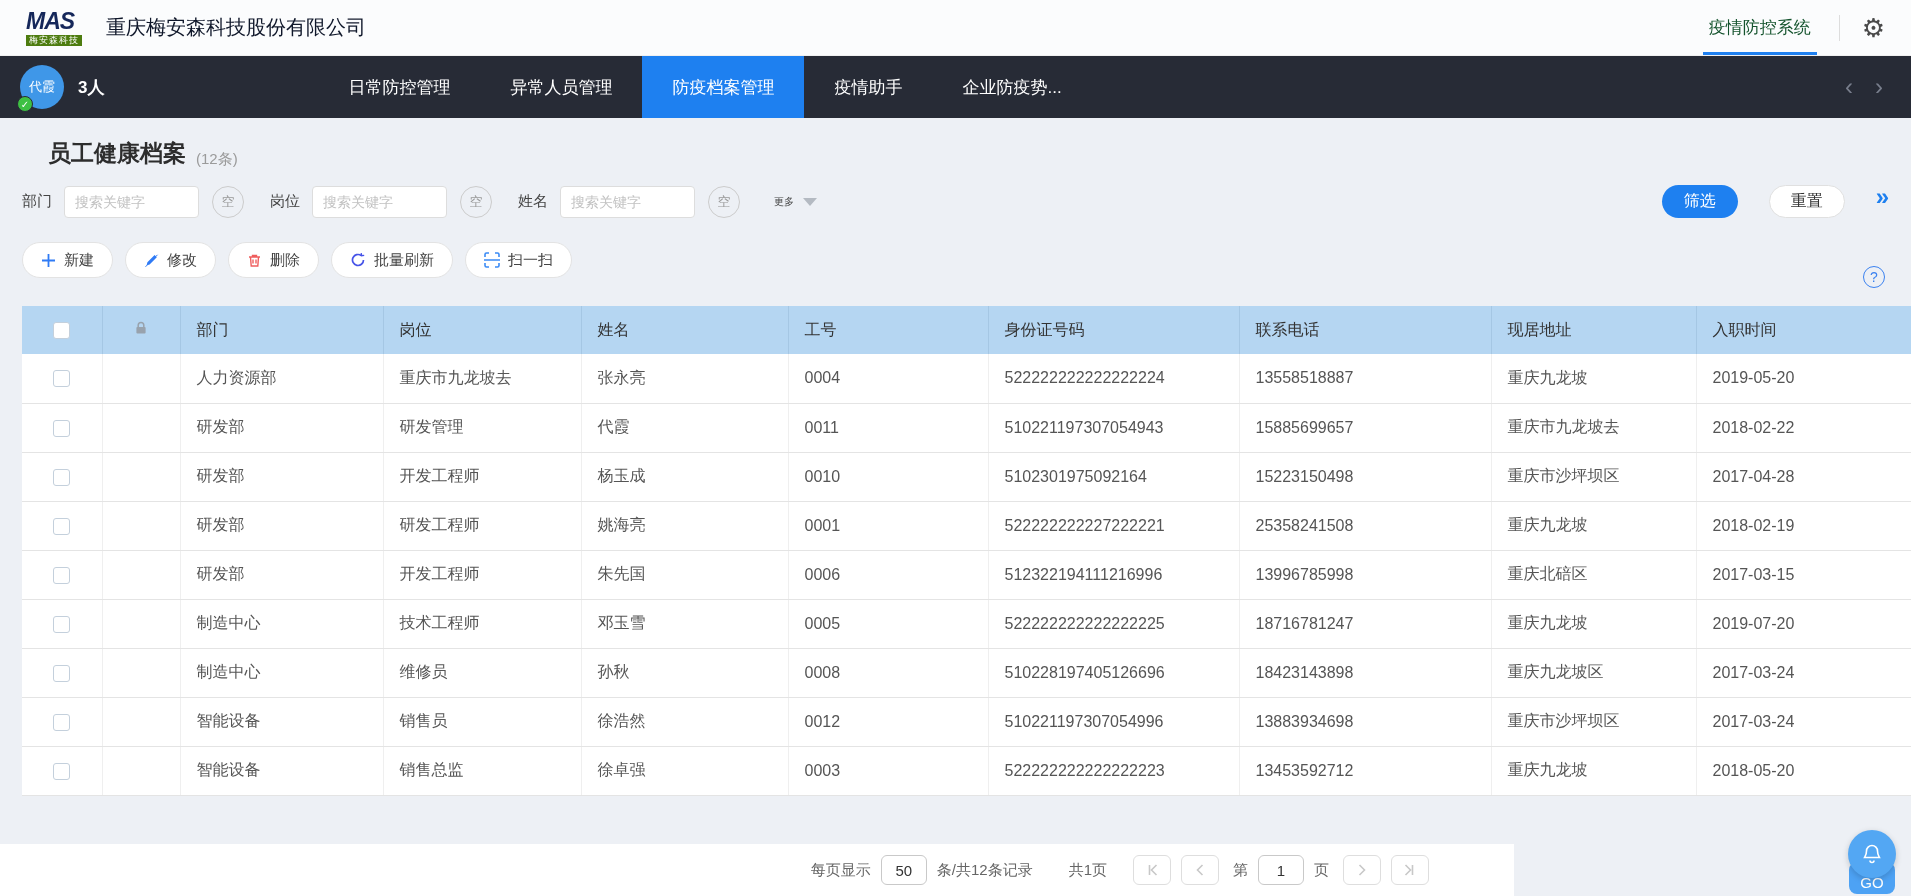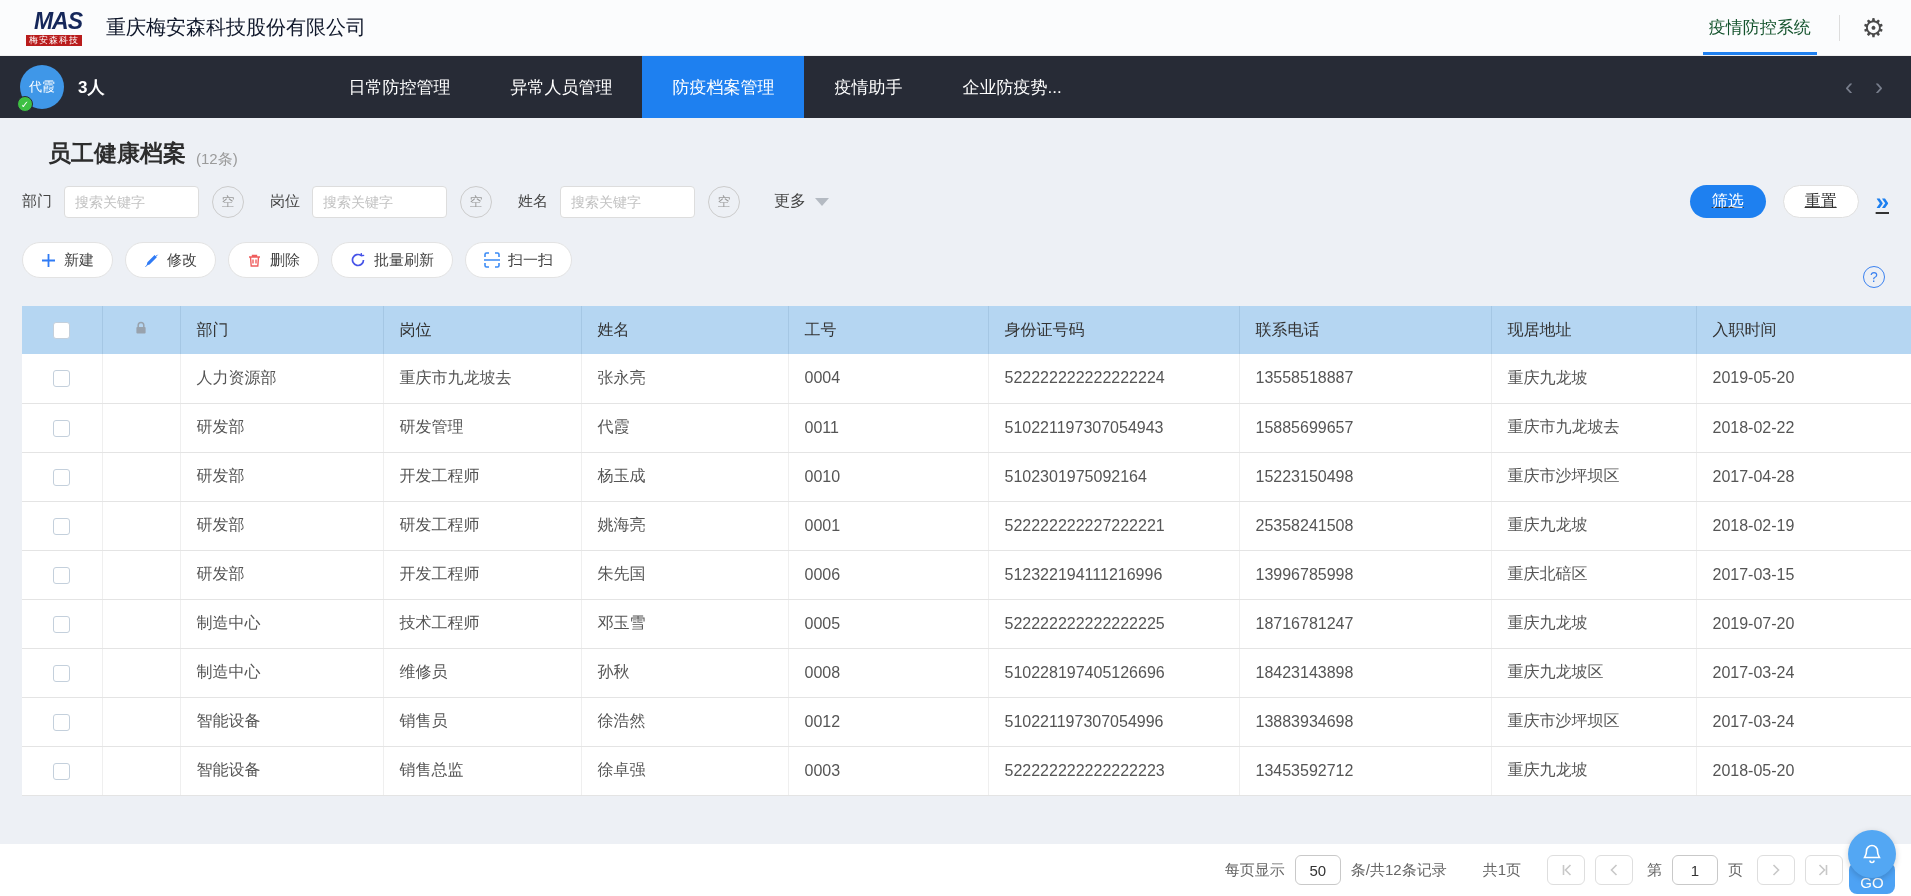--- a/index.html
+++ b/index.html
@@ -1,23 +1,23 @@
 <!DOCTYPE html>
 <html><head>
 <meta charset="utf-8">
 <style>
   * { margin:0; padding:0; box-sizing:border-box; }
   html,body { width:1911px; height:896px; }
   body { font-family:"Liberation Sans","DejaVu Sans",sans-serif; background:#edf0f5; overflow:hidden; position:relative; color:#333; }
 
   
   .topbar { height:56px; background:#fbfcfd; border-bottom:1px solid #f0f0f0; display:flex; align-items:center; padding:0 26px; position:relative; z-index:3; }
-  .logo { display:flex; flex-direction:column; align-items:flex-end; line-height:1; margin-right:24px; }
+  .logo { display:flex; flex-direction:column; align-items:flex-start; line-height:1; margin-right:24px; }
   .logo-main { font-style:italic; font-weight:bold; font-size:23px; color:#15275a; letter-spacing:-1px; }
-  .logo-sub { background:#b91c1c; color:#fff; font-size:9px; padding:1px 3px; letter-spacing:1px; margin-top:2px; white-space:nowrap; }
+  .logo-sub { background:#4d7c0f; color:#fff; font-size:9px; padding:1px 3px; letter-spacing:1px; margin-top:2px; white-space:nowrap; }
   .company { font-size:20px; color:#0f172a; }
   .topbar-right { margin-left:auto; display:flex; align-items:center; gap:22px; height:100%; }
   .sys-tab { position:relative; height:100%; display:flex; align-items:center; font-size:17px; color:#14532d; padding:0 6px; cursor:pointer; }
   .sys-tab::after { content:""; position:absolute; left:0; right:0; bottom:0; height:3px; background:#1e80f0; }
   .top-divider { width:1px; height:26px; background:#ddd; }
   .gear { font-size:26px; color:#4a4a4a; cursor:pointer; line-height:1; }
 
   
   .navbar { height:62px; background:#272b36; display:flex; align-items:center; color:#fff; padding-left:20px; }
   .avatar-wrap { position:relative; width:44px; height:44px; flex:none; }
@@ -36,43 +36,43 @@
   .page-title { font-size:23px; color:#2d2d2d; font-weight:600; }
   .page-count { font-size:15px; color:#9b9b9b; margin-left:10px; }
   .help { position:absolute; right:26px; top:148px; width:22px; height:22px; border:1px solid #3b82f0; color:#3b82f0; border-radius:50%; font-size:14px; display:flex; align-items:center; justify-content:center; cursor:pointer; }
 
   .filter-row { display:flex; align-items:center; margin-top:16px; }
   .f-group { display:flex; align-items:center; }
   .f-label { font-size:15px; color:#444; margin-right:12px; }
   .f-input { width:135px; height:32px; border:1px solid #ddd; border-radius:4px; background:#fff; font-size:14px; padding:0 10px; color:#333; outline:none; }
   .f-input::placeholder { color:#c2c2c2; }
   .f-empty { width:32px; height:32px; border:1px solid #ccc; border-radius:50%; background:transparent; color:#999; font-size:13px; display:flex; align-items:center; justify-content:center; margin-left:13px; margin-right:26px; cursor:pointer; }
-  .more { font-size:16px; color:#444; display:flex; align-items:center; gap:9px; margin-left:8px; cursor:pointer; }
+  .more { font-size:10px; color:#444; display:flex; align-items:center; gap:9px; margin-left:8px; cursor:pointer; }
   .caret-down { width:0; height:0; border-left:7px solid transparent; border-right:7px solid transparent; border-top:8px solid #b4bac2; }
-  .filter-right { margin-left:auto; display:flex; align-items:center; gap:17px;text-decoration:underline; }
+  .filter-right { margin-left:auto; display:flex; align-items:flex-start; gap:31px; }
   .btn-filter { width:76px; height:33px; border-radius:17px; background:#1e80f0; color:#fff; font-size:16px; border:none; cursor:pointer; }
   .btn-reset { width:76px; height:33px; border-radius:17px; background:#fff; color:#333; font-size:16px; border:1px solid #e0e0e0; cursor:pointer; }
   .dbl-chevron { color:#1e80f0; font-size:24px; font-weight:bold; cursor:pointer; line-height:1; }
 
   .toolbar { display:flex; gap:12px; margin-top:24px; }
   .tb-btn { height:36px; border-radius:18px; background:#fff; border:1px solid #e3e3e3; display:inline-flex; align-items:center; gap:8px; padding:0 18px; font-size:15px; color:#444; cursor:pointer; }
   .tb-btn svg { flex:none; }
 
   
   .table-wrap { margin-top:28px; margin-right:-22px; }
   table { width:100%; border-collapse:collapse; table-layout:fixed; background:#fff; }
   thead th { background:#b5d6f2; height:48px; font-size:16px; color:#333; font-weight:normal; text-align:left; padding:0 16px; border-left:1px solid #a5c7e4; }
   thead th:first-child, thead th:nth-child(2) { border-left:none; text-align:center; padding:0; }
   thead th:nth-child(2) { border-left:1px solid #a5c7e4; }
   tbody td { height:49px; font-size:16px; color:#555; padding:0 16px; border-bottom:1px solid #e4e4e4; border-left:1px solid #efefef; background:#fff; white-space:nowrap; overflow:hidden; }
   tbody td:first-child { border-left:none; text-align:center; padding:0; }
   .checkbox { width:17px; height:17px; border:1px solid #c4d0dc; border-radius:3px; background:#fff; display:inline-block; vertical-align:middle; cursor:pointer; }
 
   
-  .pagination { position:absolute; left:0; bottom:0; width:1911px; height:52px; background:#fff; display:flex; align-items:center; justify-content:flex-end; gap:10px; padding-right:68px; font-size:15px; color:#666; z-index:2; }
+  .pagination { position:absolute; left:0; bottom:0; width:1514px; height:52px; background:#fff; display:flex; align-items:center; justify-content:flex-end; gap:10px; padding-right:85px; font-size:15px; color:#666; z-index:2; }
   .pg-box { width:46px; height:30px; border:1px solid #c9c9c9; border-radius:6px; text-align:center; color:#333; background:#fff; font-size:15px; outline:none; font-family:inherit; }
   .pg-btn { width:38px; height:30px; border:1px solid #dedede; border-radius:6px; display:flex; align-items:center; justify-content:center; background:#fff; cursor:pointer; }
   .ml26 { margin-left:26px; } .ml16 { margin-left:16px; } .ml4 { margin-left:4px; }
 
   
   .fab { position:absolute; right:13px; bottom:2px; width:52px; display:flex; flex-direction:column; align-items:center; z-index:5; }
   .fab-bell { width:48px; height:48px; border-radius:50%; background:#53a7f3; display:flex; align-items:center; justify-content:center; box-shadow:0 2px 6px rgba(0,0,0,.18); z-index:2; cursor:pointer; }
   .fab-go { margin-top:-16px; width:46px; height:32px; border-radius:8px; background:#4da2f4; color:#fff; font-size:15px; display:flex; align-items:flex-end; justify-content:center; padding-bottom:3px; z-index:1; cursor:pointer; }
 </style>
 </head>

